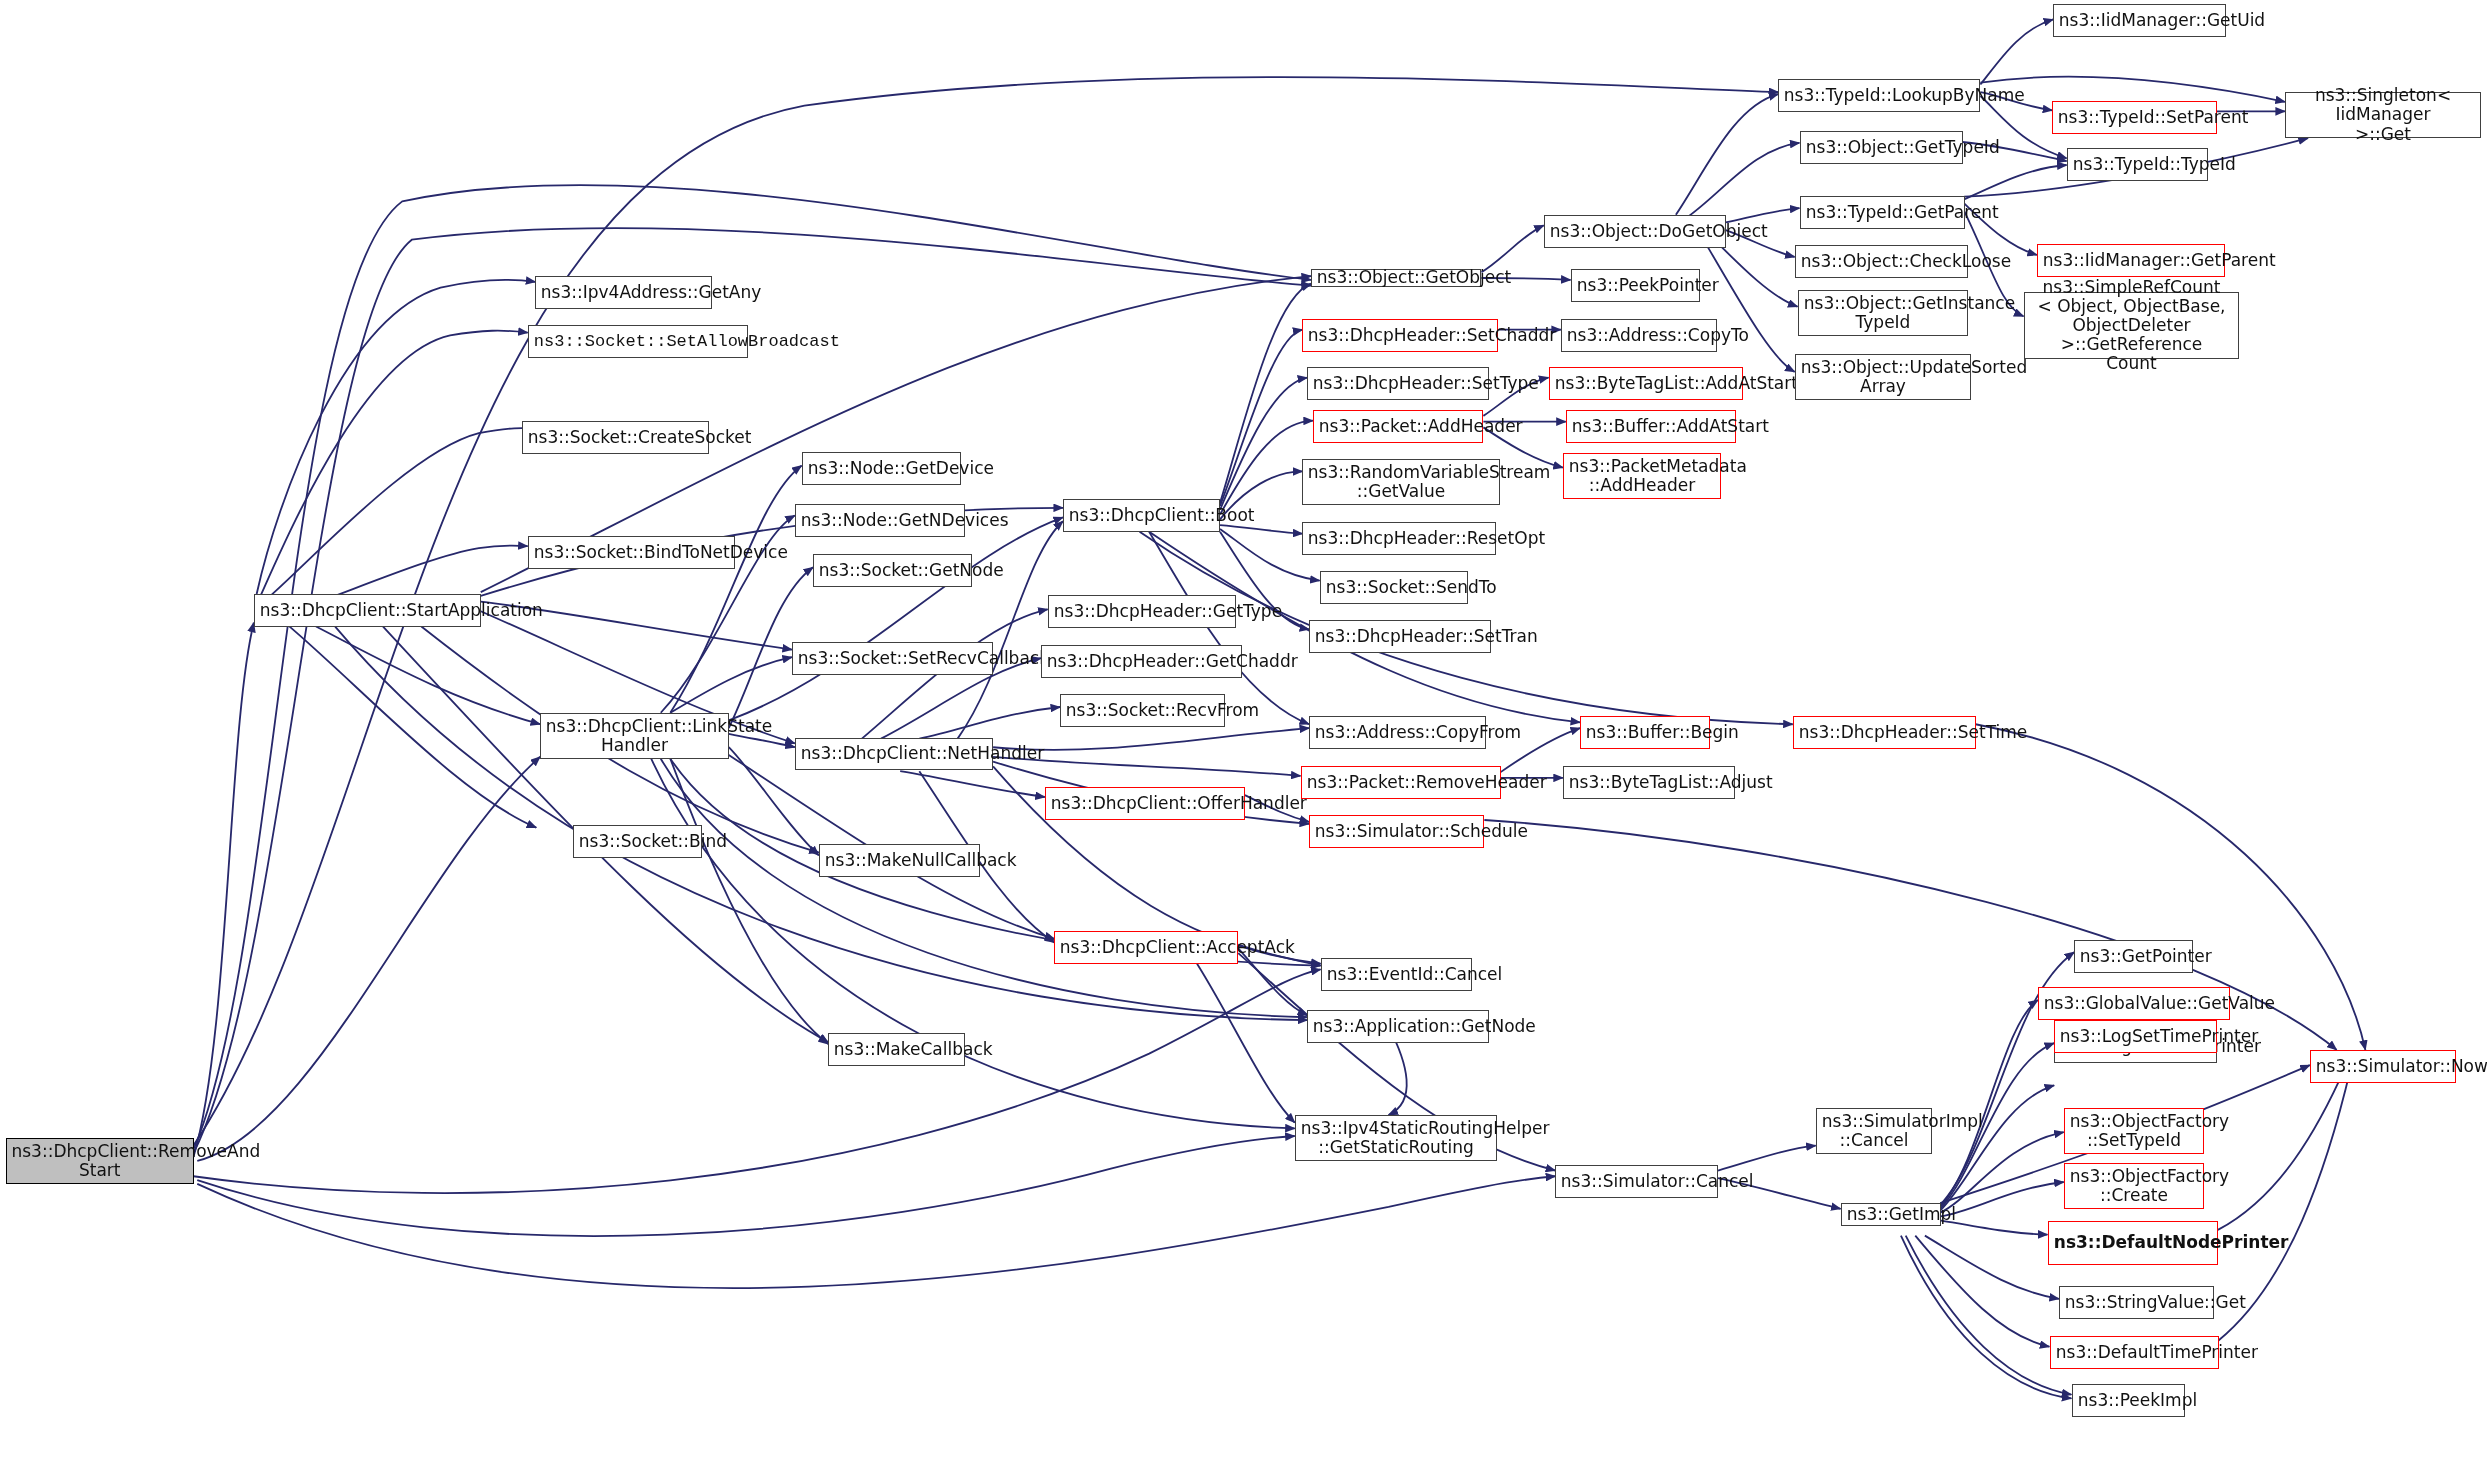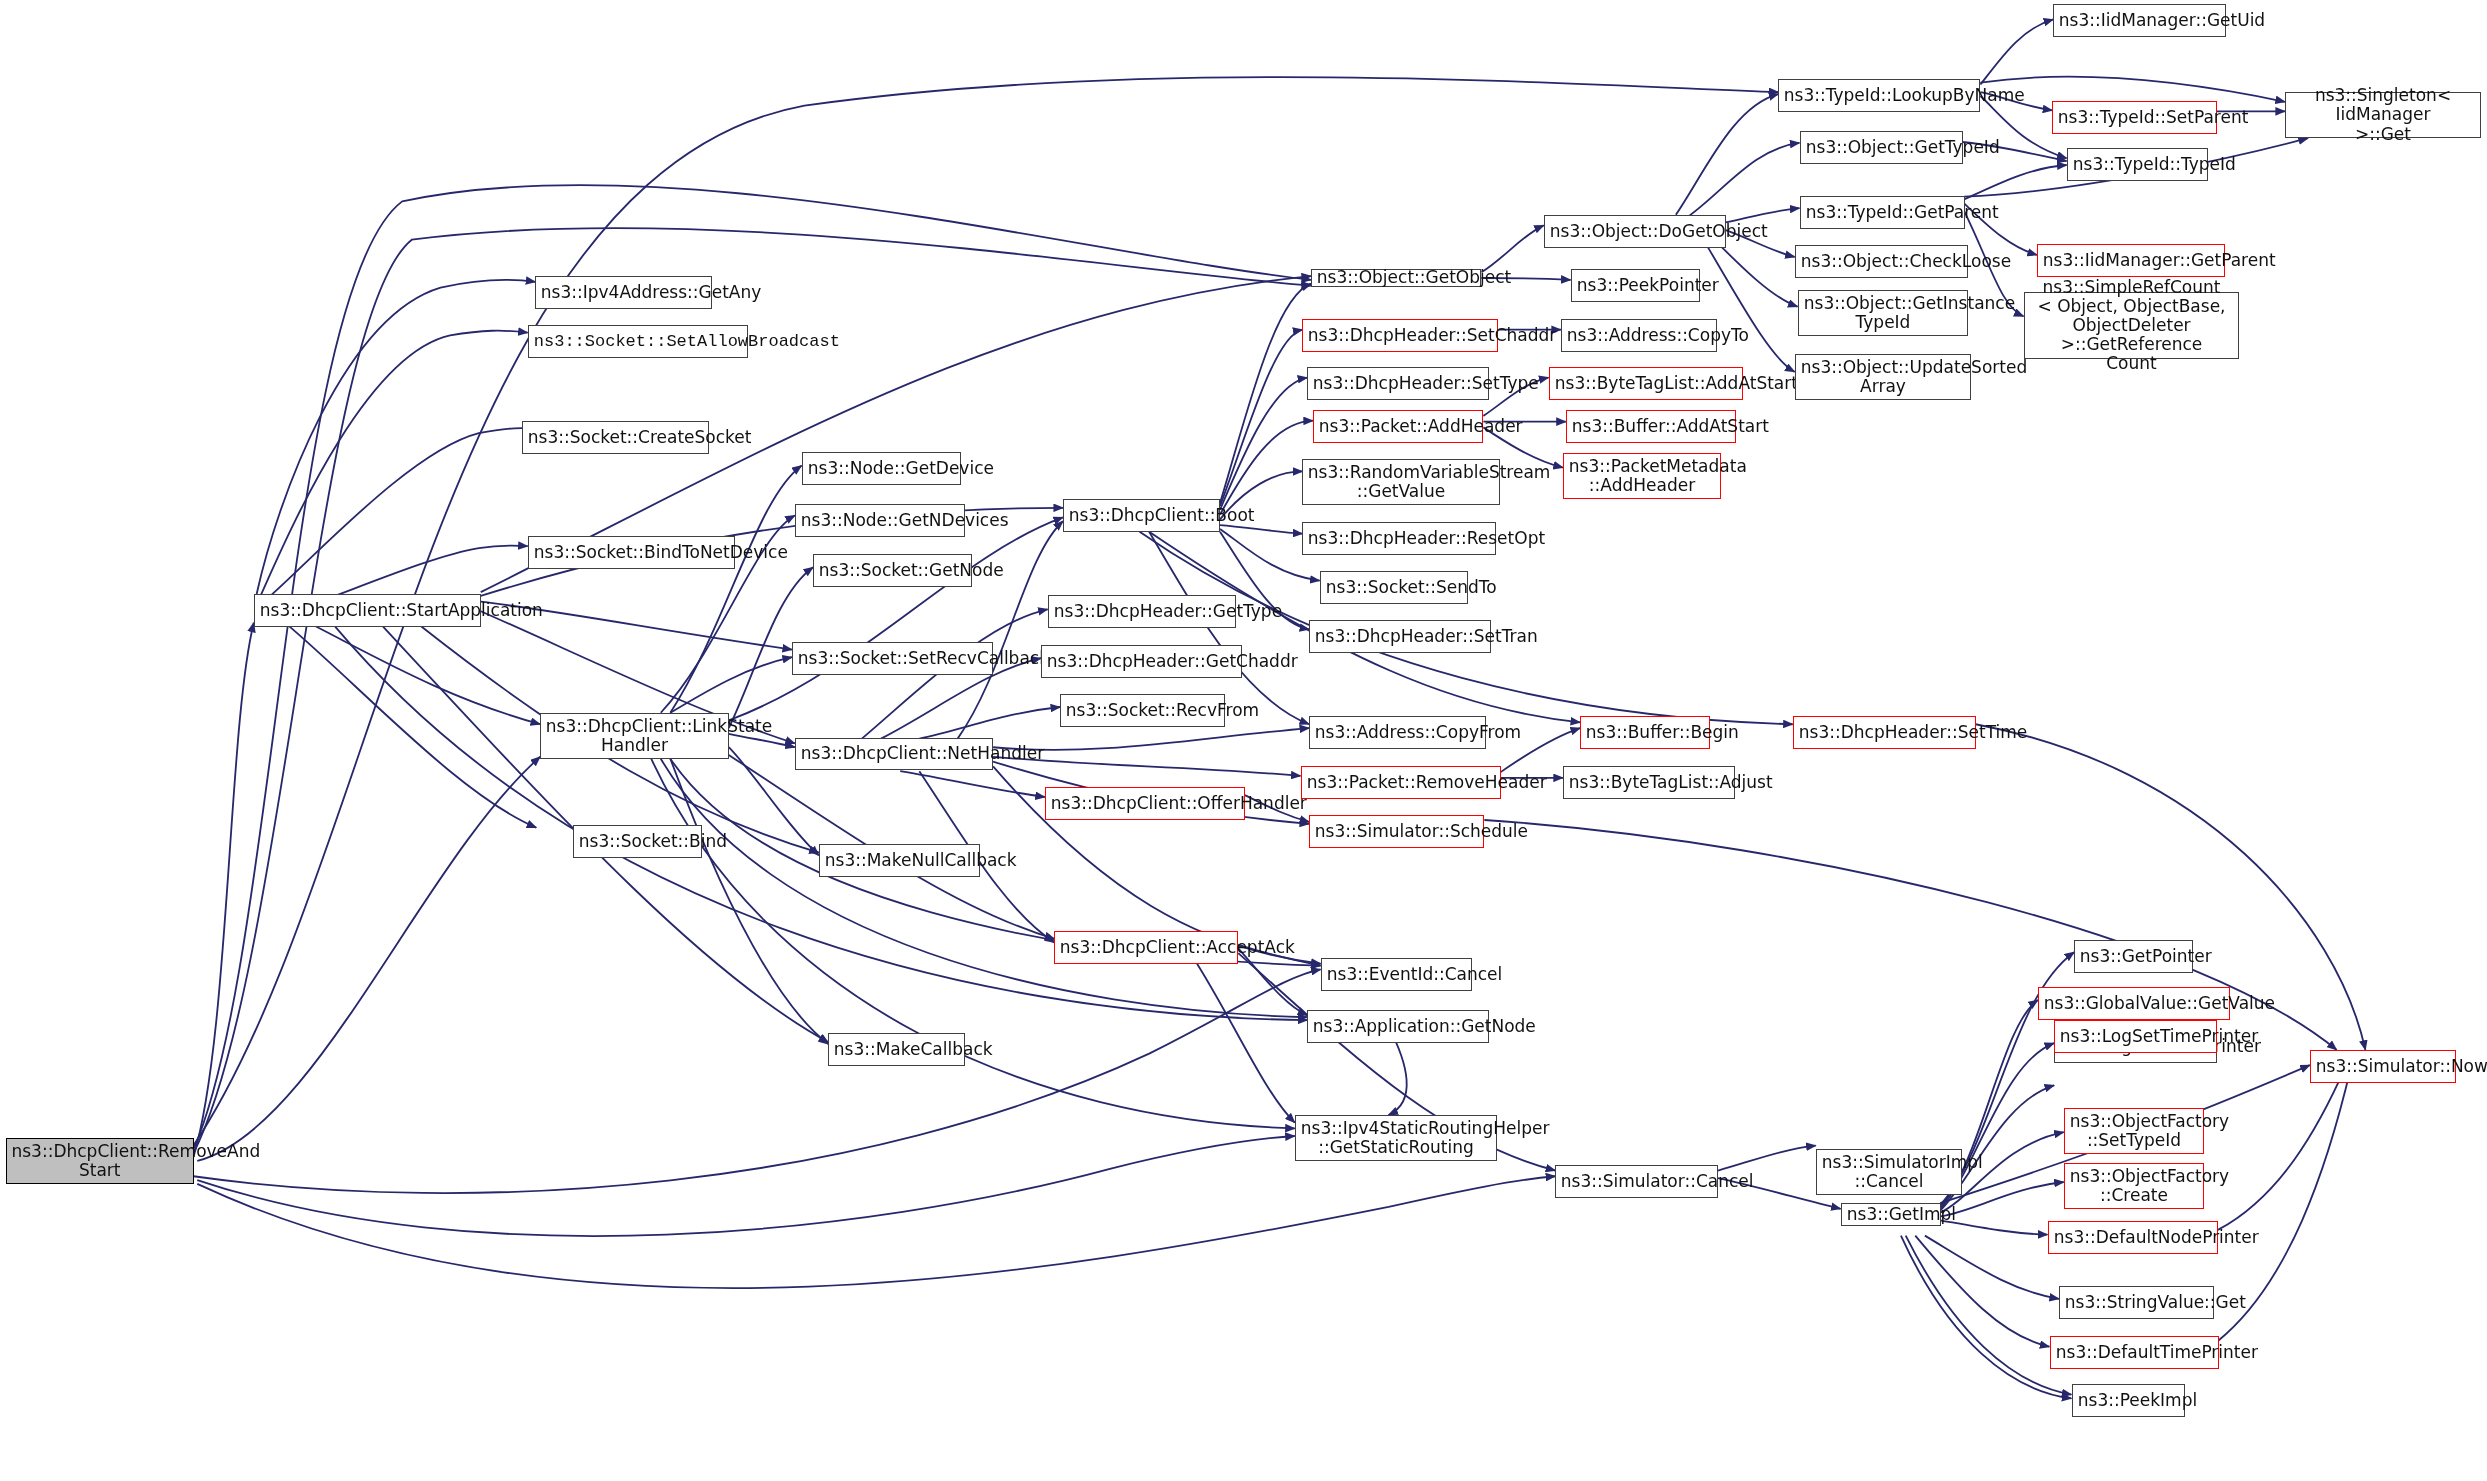--- a/index.html
+++ b/index.html
@@ -190,31 +190,31 @@
       <div class="node" style="left: 2067px; top: 148px; width: 141px; height: 33px;"><span>ns3::TypeId::TypeId</span></div>
       <div class="node red" style="left: 2037px; top: 244px; width: 188px; height: 33px;"><span>ns3::IidManager::GetParent</span></div>
       <div class="node" style="left: 2024px; top: 292px; width: 215px; height: 67px;"><span>ns3::SimpleRefCount
 &lt; Object, ObjectBase,
 ObjectDeleter &gt;::GetReference
 Count</span></div>
       <div class="node" style="left: 2285px; top: 92px; width: 196px; height: 46px;"><span>ns3::Singleton&lt; IidManager
 &gt;::Get</span></div>
       <div class="node red" style="left: 1793px; top: 716px; width: 183px; height: 33px;"><span>ns3::DhcpHeader::SetTime</span></div>
       <div class="node" style="left: 1555px; top: 1165px; width: 163px; height: 33px;"><span>ns3::Simulator::Cancel</span></div>
-      <div class="node" style="left: 1816px; top: 1149px; width: 146px; height: 46px;"><span>ns3::SimulatorImpl
+      <div class="node" style="left: 1816px; top: 1108px; width: 116px; height: 46px;"><span>ns3::SimulatorImpl
 ::Cancel</span></div>
       <div class="node" style="left: 1841px; top: 1203px; width: 100px; height: 23px;"><span>ns3::GetImpl</span></div>
       <div class="node" style="left: 2074px; top: 940px; width: 119px; height: 33px;"><span>ns3::GetPointer</span></div>
       <div class="node red" style="left: 2038px; top: 987px; width: 192px; height: 33px;"><span>ns3::GlobalValue::GetValue</span></div>
       <div class="node" style="left: 2054px; top: 1030px; width: 163px; height: 33px;"><span>ns3::LogSetNodePrinter</span></div>
       <div class="node red" style="left: 2054px; top: 1020px; width: 163px; height: 33px;"><span>ns3::LogSetTimePrinter</span></div>
       <div class="node red" style="left: 2064px; top: 1108px; width: 140px; height: 46px;"><span>ns3::ObjectFactory
 ::SetTypeId</span></div>
       <div class="node red" style="left: 2064px; top: 1163px; width: 140px; height: 46px;"><span>ns3::ObjectFactory
 ::Create</span></div>
-      <div class="node red" style="left: 2048px; top: 1221px; width: 170px; height: 33px;"><span>ns3::DefaultNodePrinter</span></div>
+      <div class="node red" style="left: 2048px; top: 1221px; width: 170px; height: 44px; font-weight: bold;"><span>ns3::DefaultNodePrinter</span></div>
       <div class="node" style="left: 2059px; top: 1286px; width: 155px; height: 33px;"><span>ns3::StringValue::Get</span></div>
       <div class="node red" style="left: 2050px; top: 1336px; width: 169px; height: 33px;"><span>ns3::DefaultTimePrinter</span></div>
       <div class="node" style="left: 2072px; top: 1384px; width: 113px; height: 33px;"><span>ns3::PeekImpl</span></div>
       <div class="node red" style="left: 2310px; top: 1050px; width: 146px; height: 33px;"><span>ns3::Simulator::Now</span></div>
     </div>
 </div>
 
 
 </body></html>

